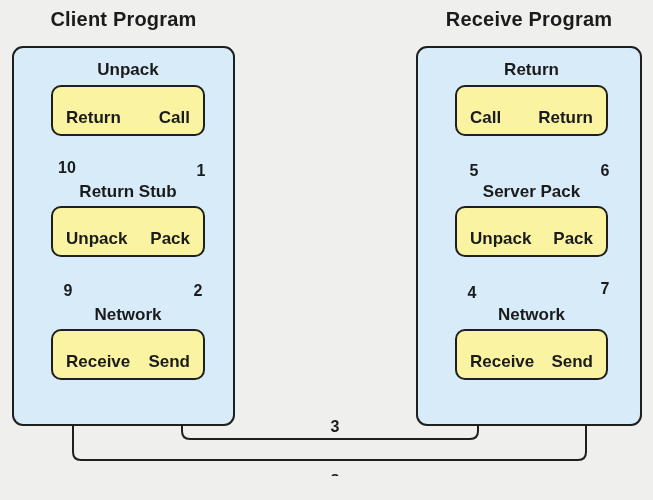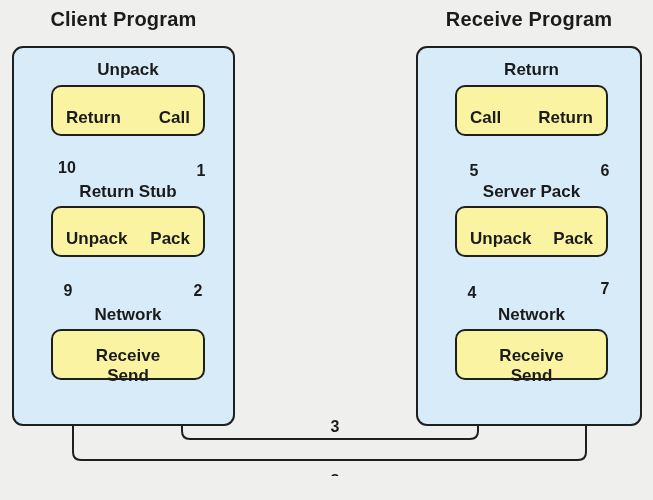--- a/index.html
+++ b/index.html
@@ -65,21 +65,21 @@
     justify-content: space-between;
     align-items: center;
     padding: 15px 13px 0 13px;
     font-size: 17px;
     font-weight: 600;
   }
   .ybox.c { left: 51px; width: 154px; }
   .ybox.s { left: 455px; width: 153px; }
   .row1 { top: 85px; }
   .row2 { top: 206px; }
-  .row3 { top: 329px; flex-direction: column; }
+  .row3 { top: 329px; }
   .step-num {
     position: absolute;
     font-size: 16px;
     font-weight: 600;
     transform: translate(-50%, -50%);
     margin-left: 8px;
   }
 </style>
 </head>
 <body>

